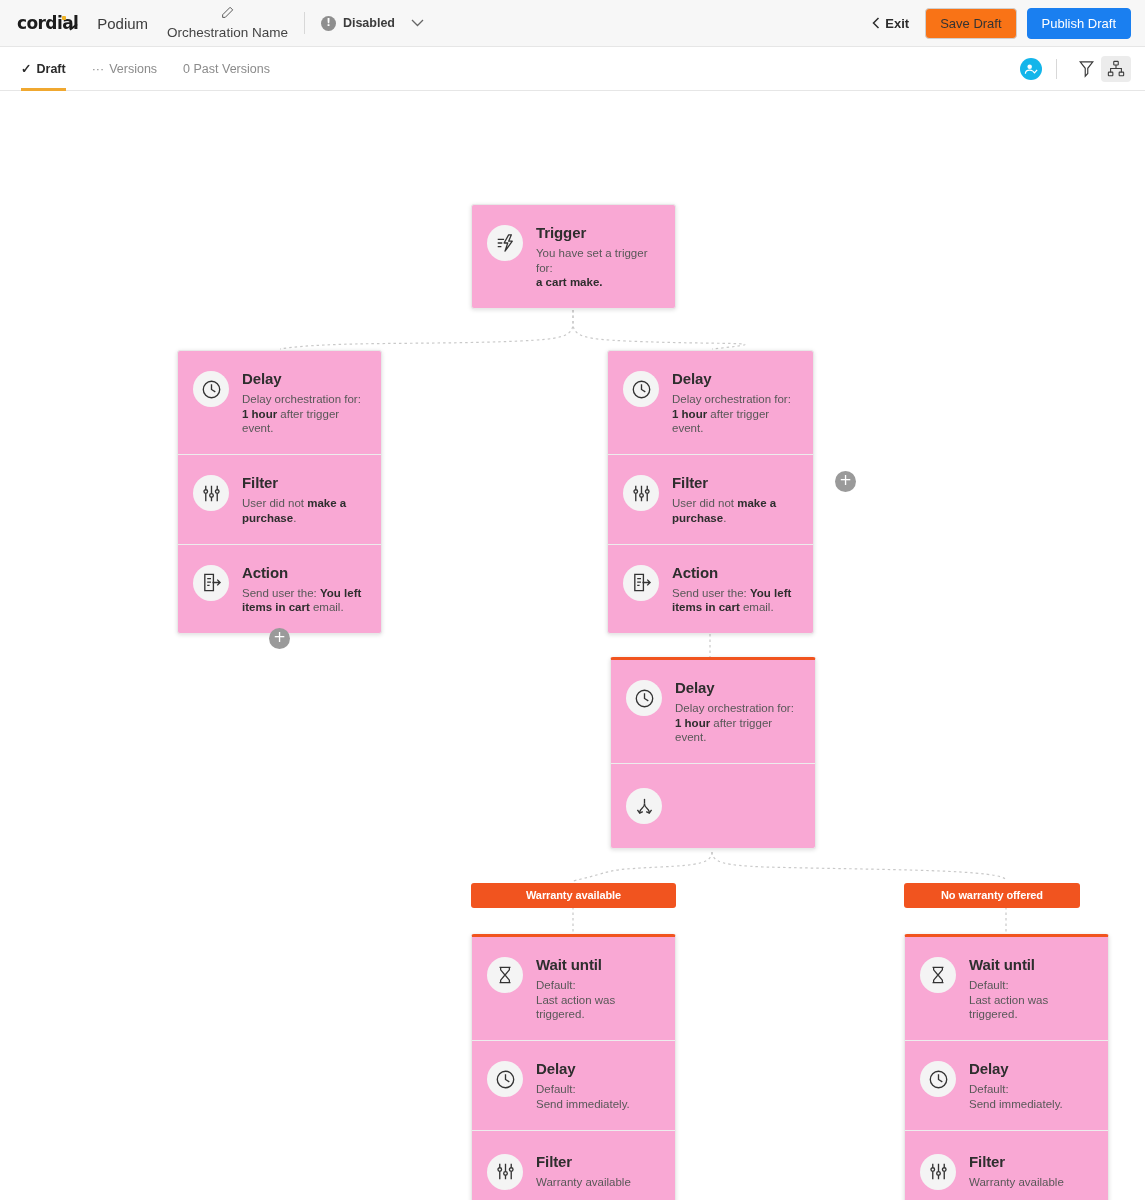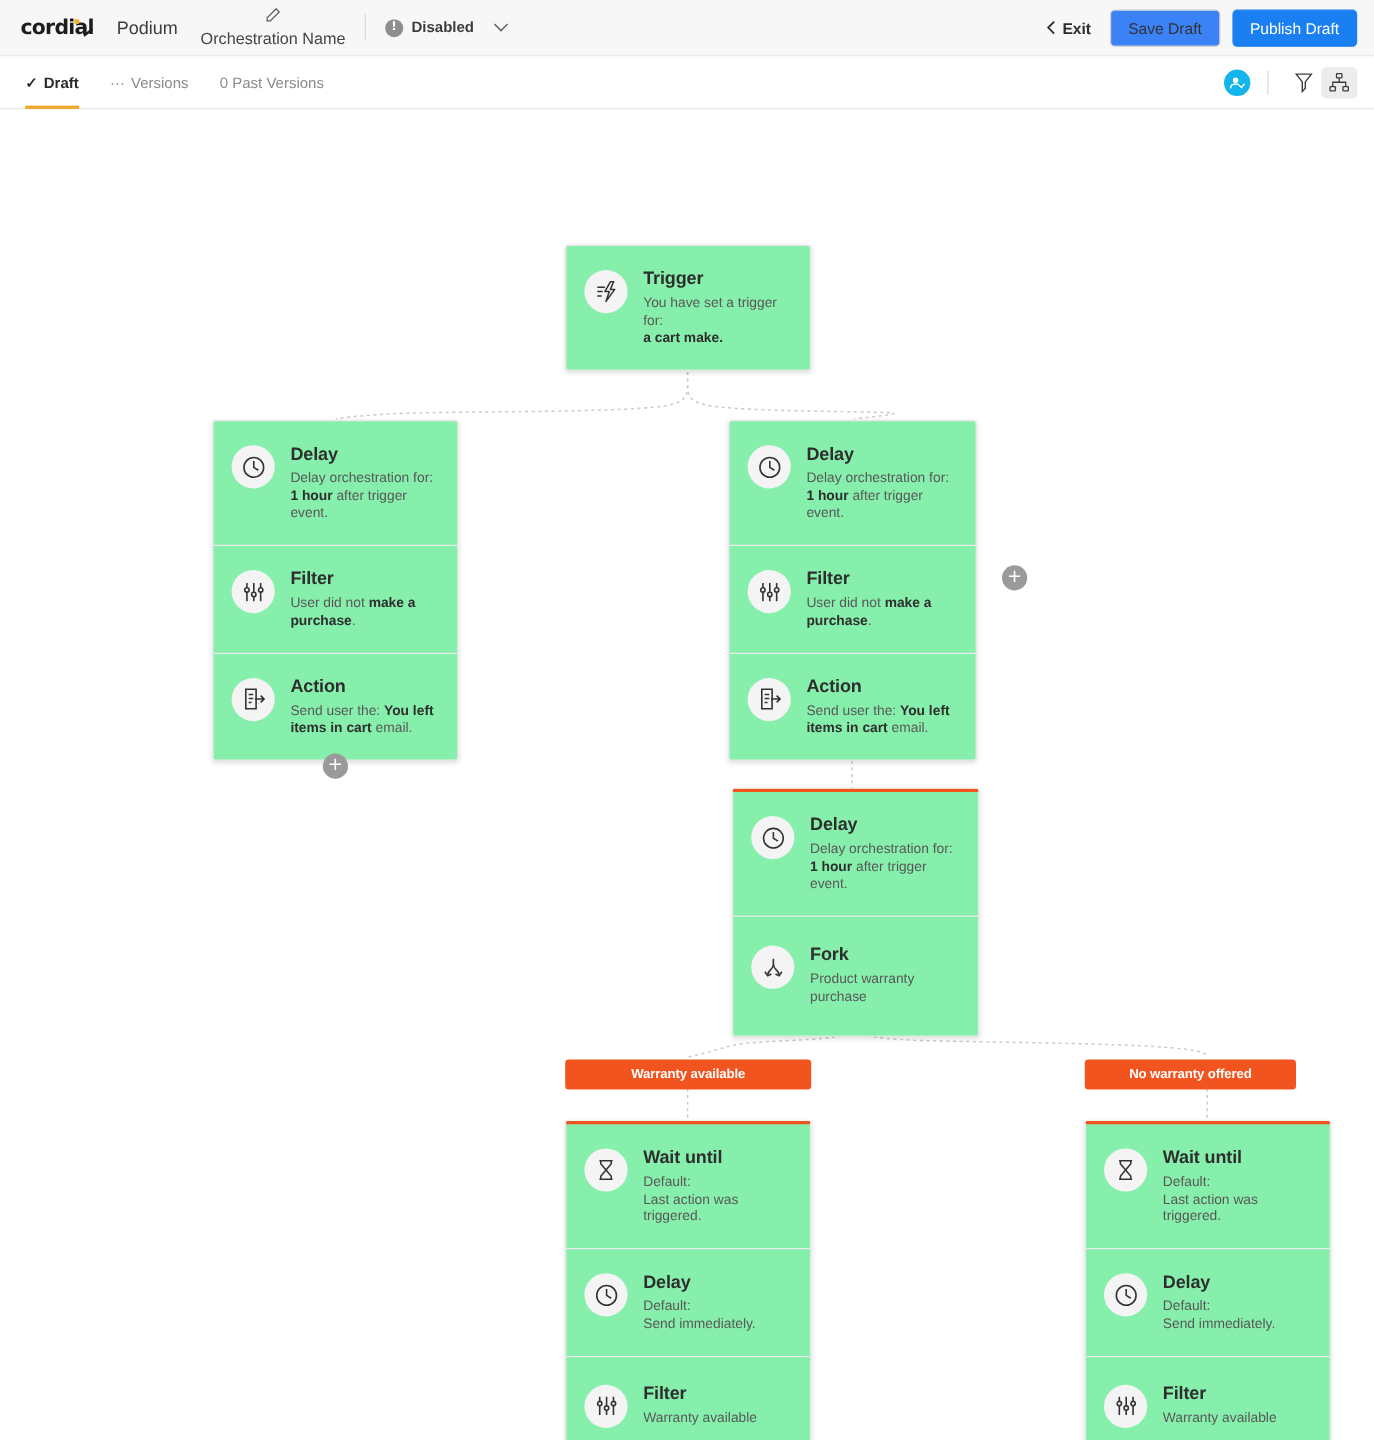--- a/index.html
+++ b/index.html
@@ -46,21 +46,21 @@
     align-items:center; justify-content:center; line-height:1;
     font-family: "DejaVu Sans", sans-serif;
   }
   .chev { margin-left: 9px; }
   .spacer { flex: 1; }
   .exit { display:flex; align-items:center; gap:5px; font-size:13px; font-weight:700; color:#2c2c2c; margin-right:16px; cursor:pointer; }
   .btn {
     font-size: 13px; border-radius: 4px; padding: 8px 14px;
     font-family: "Liberation Sans", sans-serif; cursor: pointer; line-height: 1;
   }
-  .btn-ghost { background:#3b82f6; border:1px solid #cfcfcf; color:#333; }
+  .btn-ghost { background:#f97316; border:1px solid #cfcfcf; color:#333; }
   .btn-primary { background:#1a7ff0; border:1px solid #1a7ff0; color:#fff; margin-left:10px; }
 
   
   .subbar {
     height: 44px; background: #fff; border-bottom: 1px solid #e6e6e6;
     display: flex; align-items: center; padding: 0 14px 0 21px; position: relative;
   }
   .tab {
     font-size: 12.5px; color: #8b8b8b; margin-right: 26px; position: relative;
     height: 44px; display:flex; align-items:center; gap:5px; cursor:pointer;
@@ -76,21 +76,21 @@
   }
   .tool-div { width:1px; height:20px; background:#d8d8d8; margin:0 14px; }
   .ticon { width:30px; height:26px; display:flex; align-items:center; justify-content:center; border-radius:4px; cursor:pointer; }
   .ticon.sel { background:#ececec; }
 
   
   .canvas { position: relative; width: 1145px; height: 1109px; background: #fff; }
   svg.links { position:absolute; left:0; top:0; width:1145px; height:1109px; pointer-events:none; }
 
   .node {
-    position: absolute; background: #86efac; border: 1px solid #e8e8e8;
+    position: absolute; background: #f9a8d4; border: 1px solid #e8e8e8;
     border-radius: 3px; box-shadow: 0 1px 4px rgba(0,0,0,0.13);
   }
   .node.accent { border-top: 3px solid #f1541f; }
   .row { display: flex; gap: 13px; padding: 18px 16px 18px 15px; border-bottom: 1px solid #ededed; }
   .row:last-child { border-bottom: none; }
   .ico {
     width: 36px; height: 36px; border-radius: 50%; background: #f4f4f4;
     flex: 0 0 36px; display:flex; align-items:center; justify-content:center; margin-top:2px;
   }
   .rtxt { padding-top: 1px; }
@@ -350,24 +350,20 @@
     <div class="row" style="padding-top:22px; padding-bottom:24px;">
       <div class="ico">
         <svg width="21" height="21" viewBox="0 0 22 22">
           <path d="M11 3v5" fill="none" stroke="#333" stroke-width="1.4"></path>
           <path d="M11 8C11 13 7 12 6 17" fill="none" stroke="#333" stroke-width="1.4"></path>
           <path d="M11 8C11 13 15 12 16 17" fill="none" stroke="#333" stroke-width="1.4"></path>
           <path d="M3.6 14.5L6 18l3.2-1.6" fill="none" stroke="#333" stroke-width="1.4"></path>
           <path d="M18.4 14.5L16 18l-3.2-1.6" fill="none" stroke="#333" stroke-width="1.4"></path>
         </svg>
       </div>
-      <div class="rtxt">
-        <div class="rtitle">Fork</div>
-        <div class="rdesc">Product warranty purchase</div>
-      </div>
     </div>
   </div>
 
   <div class="branch-label" style="left:471px; top:792px; width:205px;">Warranty available</div>
   <div class="branch-label" style="left:904px; top:792px; width:176px;">No warranty offered</div>
 
   <div class="node accent" style="left:471px; top:843px; width:205px;">
     <div class="row">
       <div class="ico">
         <svg width="20" height="20" viewBox="0 0 22 22">

